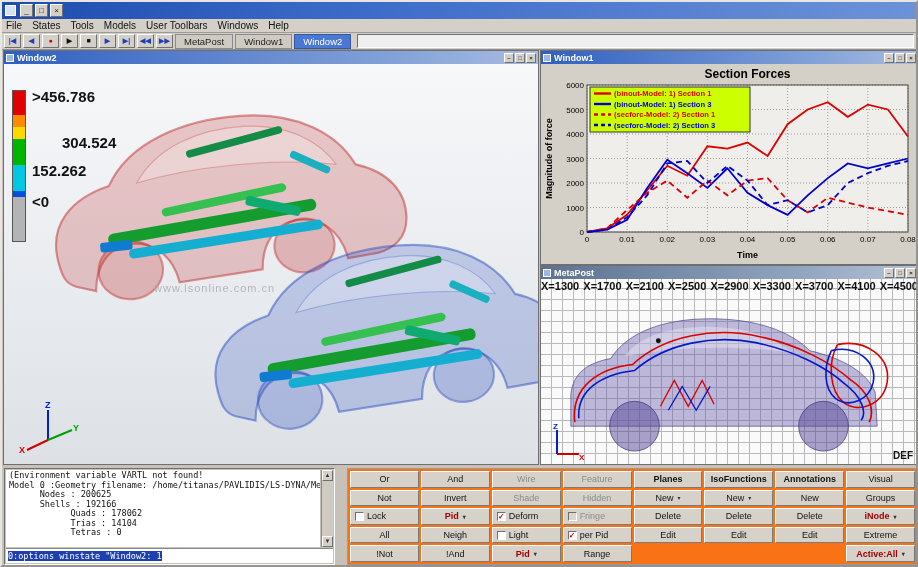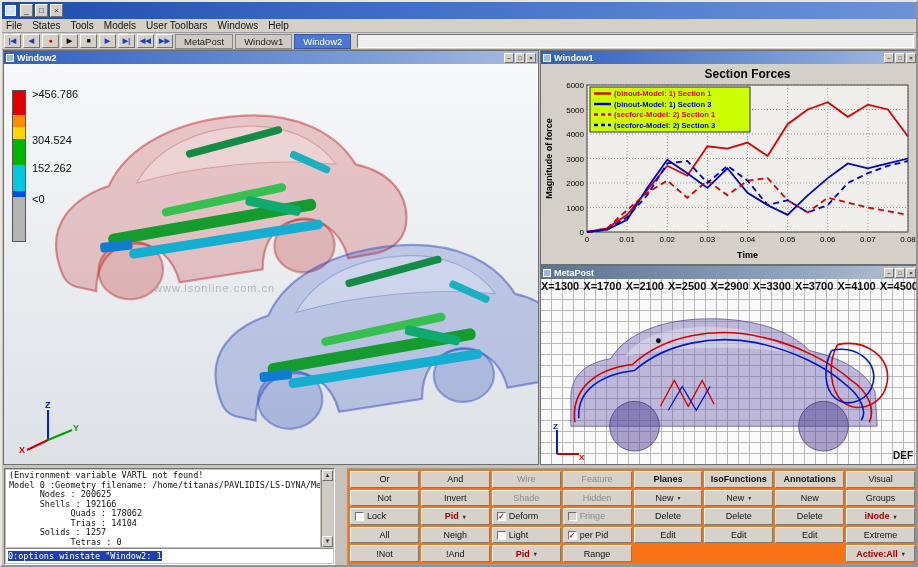--- a/index.html
+++ b/index.html
@@ -40,21 +40,21 @@
 
   #pane-window2 { left:1px; top:48px; width:536px; height:415px; }
   #pane-window2 .pcontent { background:linear-gradient(#f7f8fa,#dde1e6); }
   #pane-window1 { left:538px; top:48px; width:379px; height:215px; }
   #pane-metapost { left:538px; top:263px; width:379px; height:200px; }
 
   
   #fringe { position:absolute; left:8px; top:26px; }
   #fbar { width:14px; border:1px solid #555; }
   #fbar div { width:100%; }
-  .flabel { position:absolute; left:20px; font-size:11px; font-weight:normal; color:#111; white-space:nowrap; }
+  .flabel { position:absolute; left:20px; font-size:15px; font-weight:bold; color:#111; white-space:nowrap; }
   #watermark { position:absolute; left:150px; top:218px; font-size:11px; color:#b4b6ba; letter-spacing:1px; }
   #triad2 { position:absolute; left:14px; bottom:10px; }
   #cars { position:absolute; inset:0; }
 
   
   #chart-mount { position:absolute; left:2px; top:1px; }
 
   
   #mp-content { background-color:#fafafa;
     background-image:repeating-linear-gradient(0deg,transparent 0 10px,#b9b9b9 10px 11px),
@@ -172,21 +172,21 @@
         <div id="fbar">
             <div style="height: 24px; background: rgb(224, 0, 0);"></div>
             <div style="height: 12px; background: rgb(255, 140, 0);"></div>
             <div style="height: 12px; background: rgb(255, 216, 0);"></div>
             <div style="height: 26px; background: rgb(0, 180, 0);"></div>
             <div style="height: 26px; background: rgb(0, 200, 224);"></div>
             <div style="height: 6px; background: rgb(0, 80, 224);"></div>
             <div style="height: 44px; background: rgb(180, 180, 180);"></div>
           </div>
       <span class="flabel" style="top: -2px;">&gt;456.786</span>
-          <span class="flabel" style="top: 44px;">304.524</span>
+          <span class="flabel" style="top: 44px; margin-left: 30px;">304.524</span>
           <span class="flabel" style="top: 72px;">152.262</span>
           <span class="flabel" style="top: 103px;">&lt;0</span>
         </div>
       <div id="watermark">www.lsonline.com.cn</div>
       <svg id="triad2" width="62" height="56">
         <line x1="30" y1="42" x2="30" y2="12" stroke="#0020d0" stroke-width="2"></line>
         <line x1="30" y1="42" x2="54" y2="32" stroke="#00a000" stroke-width="2"></line>
         <line x1="30" y1="42" x2="9" y2="52" stroke="#d00000" stroke-width="2"></line>
         <text x="27" y="10" font-size="9" font-weight="bold" fill="#0020d0">Z</text>
         <text x="55" y="33" font-size="9" font-weight="bold" fill="#00a000">Y</text>
@@ -301,21 +301,21 @@
         <line x1="12" y1="32" x2="12" y2="8" stroke="#0020d0" stroke-width="2"></line>
         <line x1="12" y1="32" x2="34" y2="32" stroke="#d00000" stroke-width="2"></line>
         <text x="8" y="7" font-size="8" font-weight="bold" fill="#0020d0">Z</text>
         <text x="34" y="38" font-size="8" font-weight="bold" fill="#d00000">X</text>
       </svg>
     </div>
   </div>
 
   <div id="bottom">
     <div id="console">
-      <div id="console-lines"><div>(Environment variable VARTL not found!</div><div>Model 0 :Geometry filename: /home/titanas/PAVLIDIS/LS-DYNA/MetroCrossMember_1process</div><div>      Nodes : 200625</div><div>      Shells : 192166</div><div>            Quads : 178062</div><div>            Trias : 14104</div><div>      Solids : 1257</div><div>            Tetras : 0</div></div>
+      <div id="console-lines"><div>(Environment variable VARTL not found!</div><div>Model 0 :Geometry filename: /home/titanas/PAVLIDIS/LS-DYNA/MetroCrossMember_1process</div><div>      Nodes : 200625</div><div>      Shells : 192166</div><div>            Quads : 178062</div><div>            Trias : 14104</div><div>            Tetras : 0</div></div>
       <div id="console-scroll">
         <span class="sarrow" style="top:0">▲</span>
         <span class="sarrow" style="bottom:0">▼</span>
       </div>
       <div id="console-cmd"><span class="sel">0:options winstate "Window2: 1</span></div>
     </div>
     <div id="ctlpanel">
         <div class="ctl">
           <span>Or</span>
         </div>

